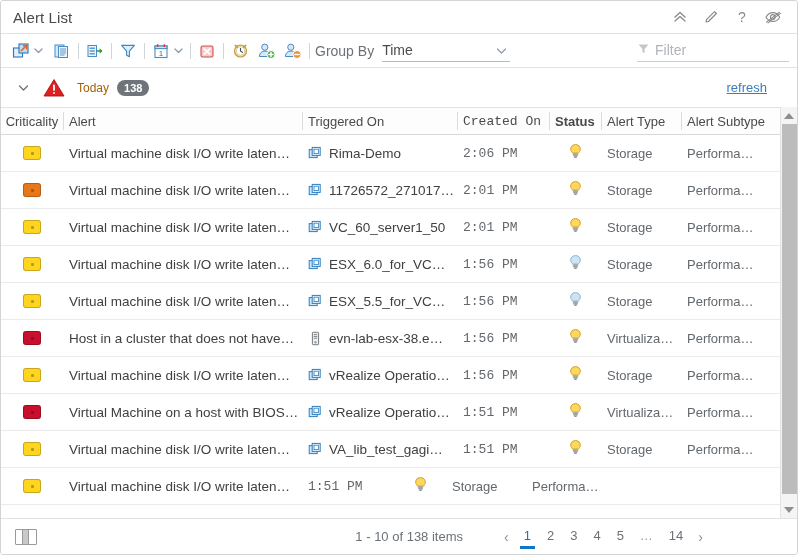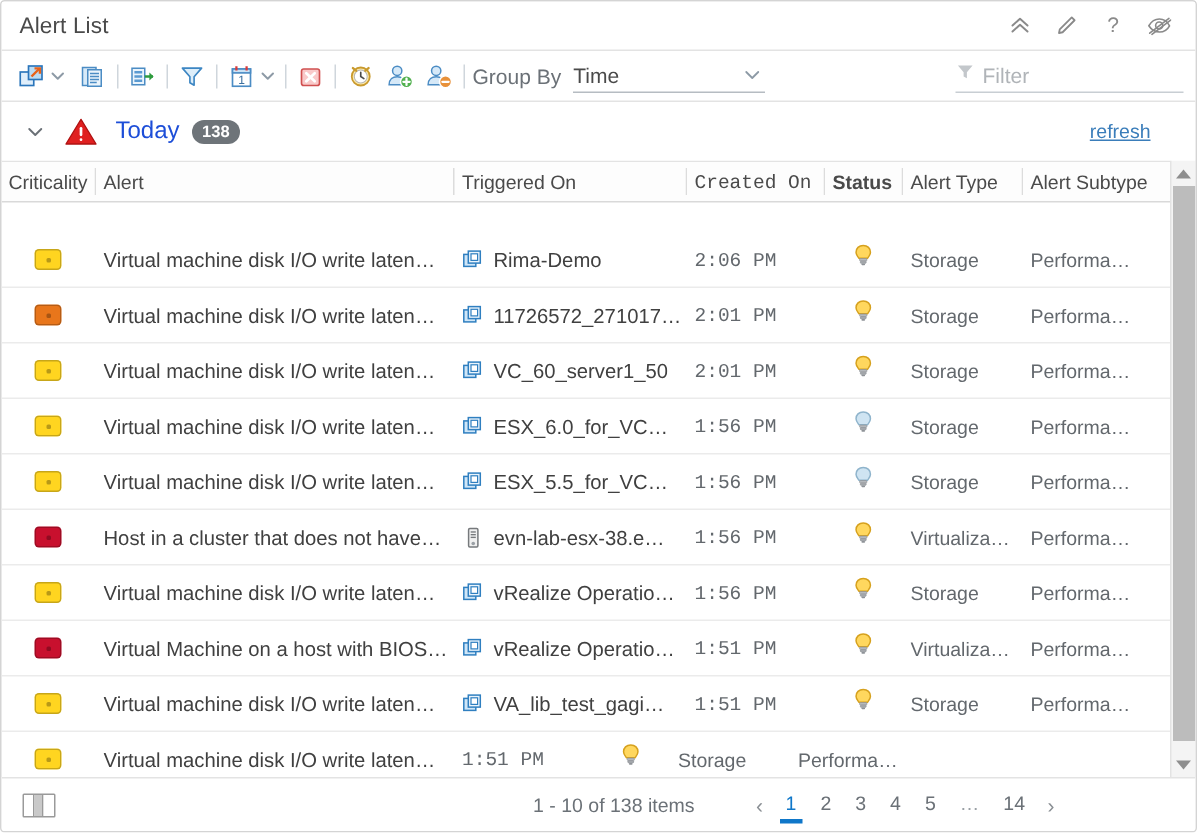--- a/index.html
+++ b/index.html
@@ -141,22 +141,22 @@
     display: flex; align-items: center; justify-content: center;
     color: #6b7177;
     cursor: pointer;
   }
   #group-warn {
     width: 26px;
     display: flex; align-items: center; justify-content: center;
     margin-left: 8px;
   }
   #group-name {
-    font-size: 16px;
-    color: #1d4ed8;
+    font-size: 12px;
+    color: #a16207;
     margin-left: 10px;
   }
   #group-count {
     margin-left: 8px;
     background: #6e7479;
     color: #ffffff;
     font-size: 11px;
     font-weight: bold;
     border-radius: 9px;
     padding: 2px 7px 2px 7px;
@@ -176,21 +176,20 @@
     flex: 1 1 auto;
     position: relative;
     overflow: hidden;
     display: flex;
   }
   #grid {
     flex: 1 1 auto;
     min-width: 0;
     display: flex;
     flex-direction: column;
-    gap: 20px;
   }
 
   #head {
     height: 28px;
     flex: 0 0 28px;
     display: flex;
     align-items: stretch;
     border-top: 1px solid #e3e3e3;
     border-bottom: 1px solid #d9d9d9;
     background: #fdfdfd;

